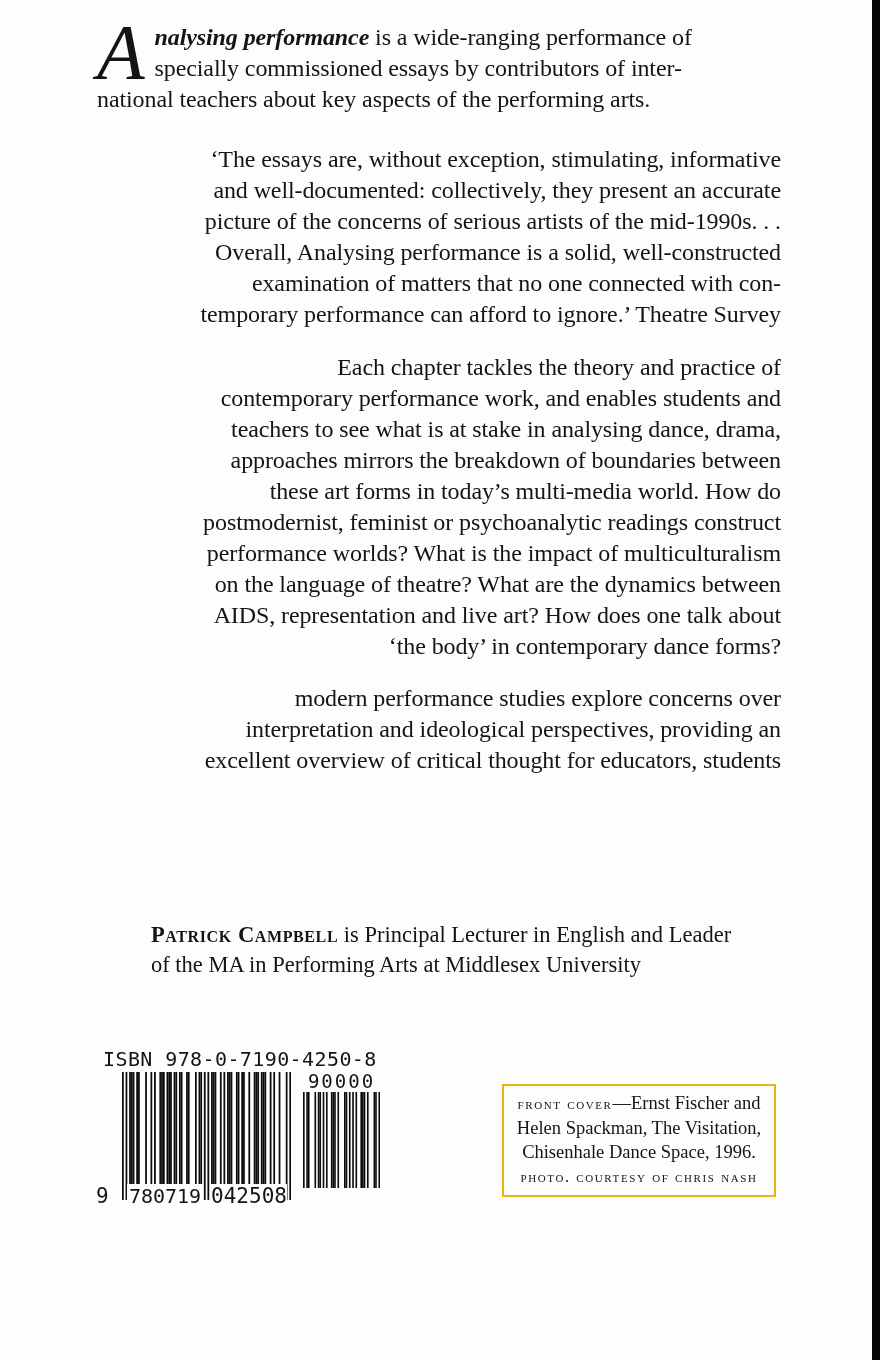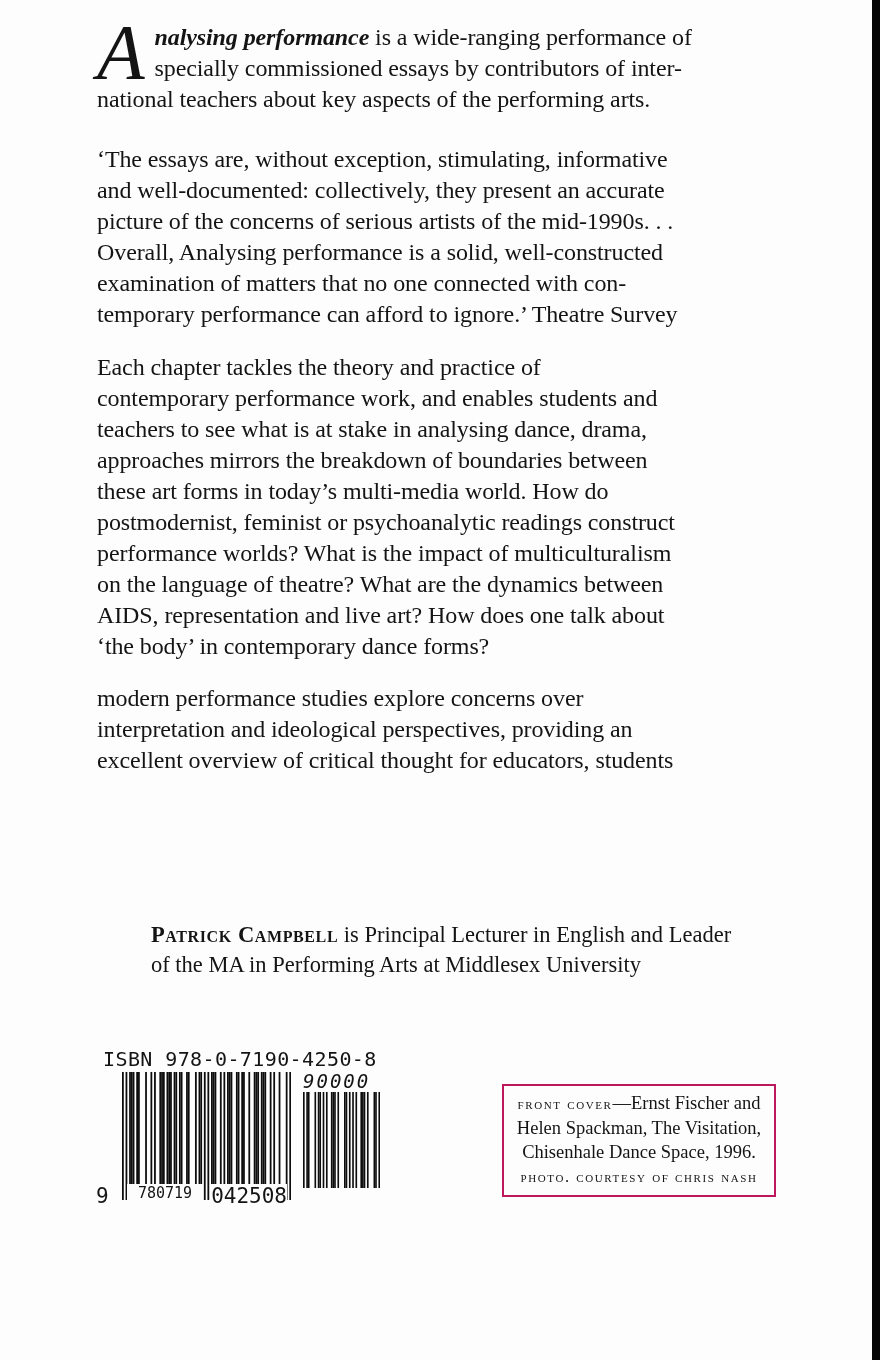--- a/index.html
+++ b/index.html
@@ -20,21 +20,21 @@
   .main-text {
     position: absolute;
     left: 97px;
     top: 22px;
     width: 684px;
     font-size: 24px;
     line-height: 31px;
     letter-spacing: -0.1px;
   }
   .para { margin: 0; }
-  .para + .para { margin-top: 0; }
+  .para + .para { margin-top: 0; text-align: right; }
   #para-review-1 { margin-top: 29px; }
   #para-synopsis { margin-top: 22px; }
   #para-review-2 { margin-top: 21px; }
   .line { white-space: nowrap; }
   .dropcap {
     float: left;
     font-style: italic;
     font-size: 78px;
     line-height: 56px;
     height: 58px;
@@ -73,39 +73,39 @@
     white-space: nowrap;
   }
   .ean-svg   { position: absolute; left: 26px; top: 26px; }
   .ean-svg svg rect, .supp-svg svg rect { fill: #0d0d0d; }
   .ean-digit-first {
     position: absolute; left: 0; top: 138px;
     font-family: "DejaVu Sans Mono", monospace; font-size: 21px;
   }
   .ean-digit-g1 {
     position: absolute; left: 31px; top: 138px; width: 76px; text-align: center;
-    font-family: "DejaVu Sans Mono", monospace; font-size: 15px; background: #fdfdfd;
+    font-family: "DejaVu Sans Mono", monospace; font-size: 20px; background: #fdfdfd;
   }
   .ean-digit-g2 {
-    position: absolute; left: 115px; top: 138px; width: 76px; text-align: right;
+    position: absolute; left: 115px; top: 138px; width: 76px; text-align: center;
     font-family: "DejaVu Sans Mono", monospace; font-size: 21px; background: #fdfdfd;
   }
   .supp-number {
-    position: absolute; left: 207px; top: 24px; width: 77px; text-align: left;
-    font-family: "DejaVu Sans Mono", monospace; font-size: 19px; letter-spacing: 2px; font-style: italic;
+    position: absolute; left: 207px; top: 24px; width: 77px; text-align: center;
+    font-family: "DejaVu Sans Mono", monospace; font-size: 19px; letter-spacing: 2px;
   }
   .supp-svg { position: absolute; left: 207px; top: 46px; }
   
   .credit-box {
     position: absolute;
     left: 502px;
     top: 1084px;
     width: 274px;
     box-sizing: border-box;
-    border: 2px solid #be185d;
+    border: 2px solid #eab308;
     padding: 5px 6px 6px 6px;
     font-size: 18.5px;
     line-height: 24px;
     text-align: center;
   }
   .credit-box .line { white-space: nowrap; }
   
   .edge-strip {
     position: absolute;
     right: 0;

